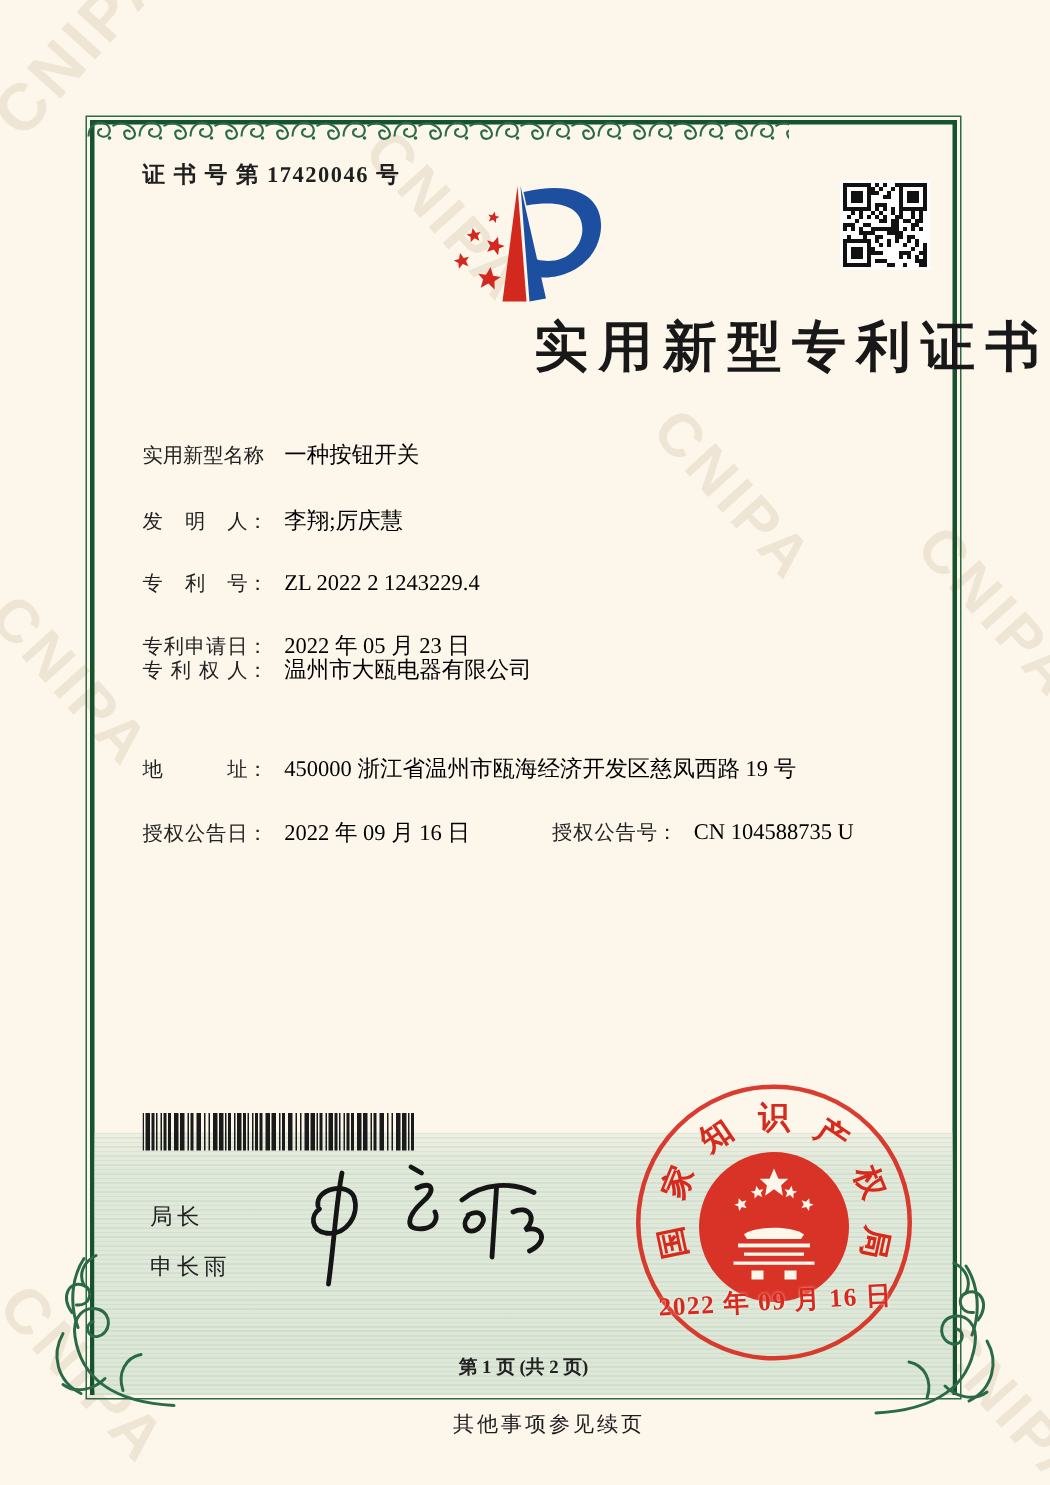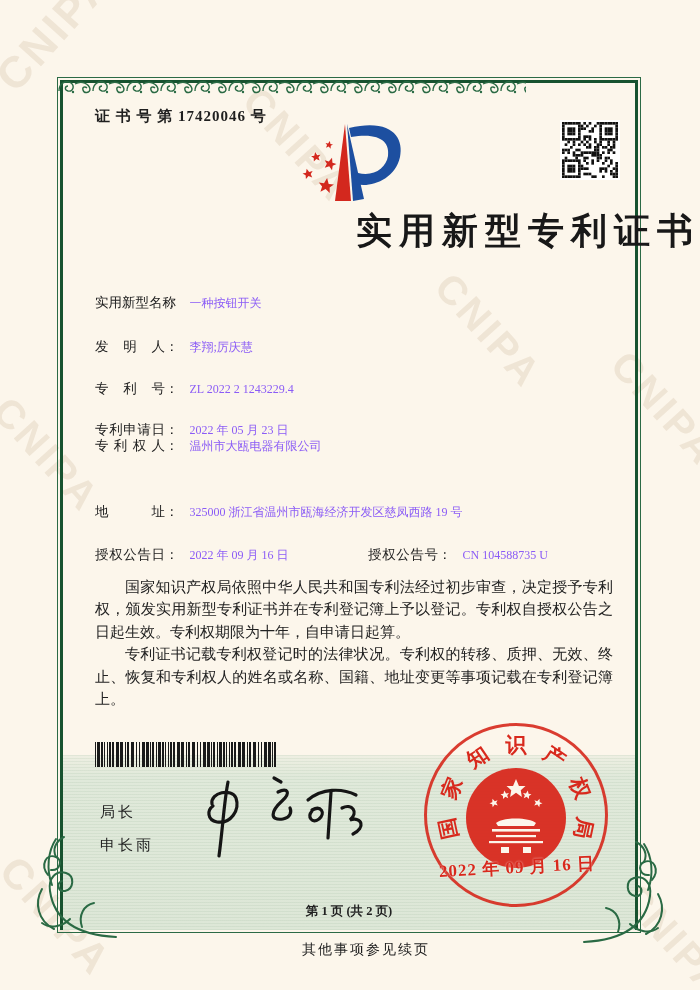--- a/index.html
+++ b/index.html
@@ -20,21 +20,21 @@
   .cert-no{position:absolute;left:95px;top:107px;font-size:15px;letter-spacing:1px;z-index:3;font-weight:bold;}
   .logo{position:absolute;left:298px;top:104px;z-index:3;}
   .qr{position:absolute;left:560px;top:120px;z-index:3;background:#fff;padding:2px;}
   .title{position:absolute;left:0;top:207px;width:100%;text-align:right;font-size:36px;
          font-weight:bold;letter-spacing:7px;color:#181818;z-index:3;}
   .fields{position:absolute;left:95px;top:0;z-index:3;width:520px;}
   .row{position:absolute;left:0;font-size:15px;white-space:nowrap;}
   .flabel{display:inline-block;width:70px;font-size:13.5px;text-align:justify;
           text-align-last:justify;vertical-align:baseline;color:#222;}
   .colon{margin-right:11px;font-size:13.5px;}
-  .fvalue{font-size:12px;color:#8b5cf6;}
+  .fvalue{font-size:15px;color:#000000;}
   .row2col{position:absolute;left:273px;top:0;}
   .body-text{position:absolute;left:95px;top:576px;width:518px;z-index:3;}
   .body-text p{margin:0;font-size:15px;line-height:22.4px;text-indent:2em;
                text-align:justify;color:#222;}
   .barcode{position:absolute;left:95px;top:742px;z-index:3;}
   .director{position:absolute;left:100px;top:795px;z-index:4;
             font-family:"Liberation Sans","DejaVu Sans",sans-serif;font-size:15px;
             letter-spacing:3px;color:#222;line-height:33px;}
   .signature{position:absolute;left:190px;top:768px;z-index:4;}
   .seal{position:absolute;left:424px;top:723px;width:184px;height:184px;z-index:5;}
@@ -355,34 +355,30 @@
     <div class="row" style="top:380px">
       <span class="flabel">专利号</span><span class="colon">：</span><span class="fvalue">ZL 2022 2 1243229.4</span>
     </div>
     <div class="row" style="top:421px">
       <span class="flabel">专利申请日</span><span class="colon">：</span><span class="fvalue">2022 年 05 月 23 日</span>
     </div>
     <div class="row" style="top:437px">
       <span class="flabel">专利权人</span><span class="colon">：</span><span class="fvalue">温州市大瓯电器有限公司</span>
     </div>
     <div class="row" style="top:503px">
-      <span class="flabel">地址</span><span class="colon">：</span><span class="fvalue">325000  浙江省温州市瓯海经济开发区慈凤西路 19 号</span>
+      <span class="flabel">地址</span><span class="colon">：</span><span class="fvalue">450000  浙江省温州市瓯海经济开发区慈凤西路 19 号</span>
     </div>
     <div class="row" style="top:546px">
       <span class="flabel">授权公告日</span><span class="colon">：</span><span class="fvalue">2022 年 09 月 16 日</span>
       <span class="row2col">
         <span class="flabel">授权公告号</span><span class="colon">：</span><span class="fvalue">CN 104588735 U</span>
       </span>
     </div>
   </div>
 
-  <div class="body-text">
-    <p>国家知识产权局依照中华人民共和国专利法经过初步审查，决定授予专利权，颁发实用新型专利证书并在专利登记簿上予以登记。专利权自授权公告之日起生效。专利权期限为十年，自申请日起算。</p>
-    <p>专利证书记载专利权登记时的法律状况。专利权的转移、质押、无效、终止、恢复和专利权人的姓名或名称、国籍、地址变更等事项记载在专利登记簿上。</p>
-  </div>
 
   <svg class="barcode" id="barcode" width="185" height="26" viewBox="0 0 185 26">
       <rect x="0" y="0" width="1" height="25" fill="#1a1a1a"></rect>
       <rect x="2" y="0" width="3" height="25" fill="#1a1a1a"></rect>
       <rect x="6" y="0" width="2" height="25" fill="#1a1a1a"></rect>
       <rect x="9" y="0" width="1" height="25" fill="#1a1a1a"></rect>
       <rect x="12" y="0" width="1" height="25" fill="#1a1a1a"></rect>
       <rect x="14" y="0" width="2" height="25" fill="#1a1a1a"></rect>
       <rect x="17" y="0" width="2" height="25" fill="#1a1a1a"></rect>
       <rect x="21" y="0" width="3" height="25" fill="#1a1a1a"></rect>

